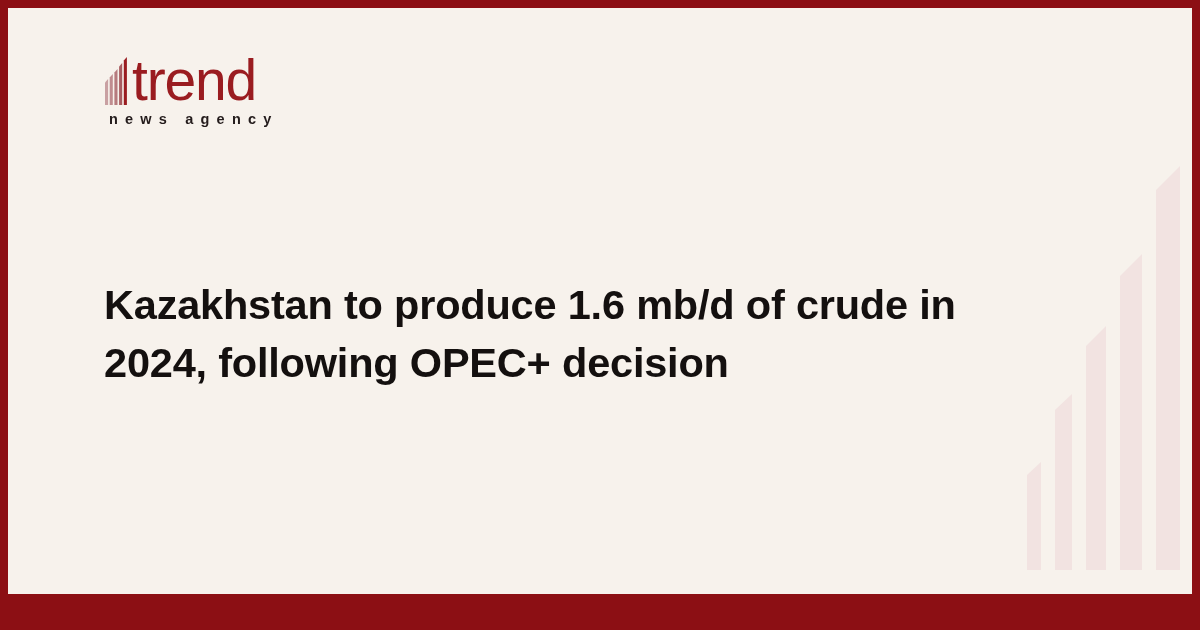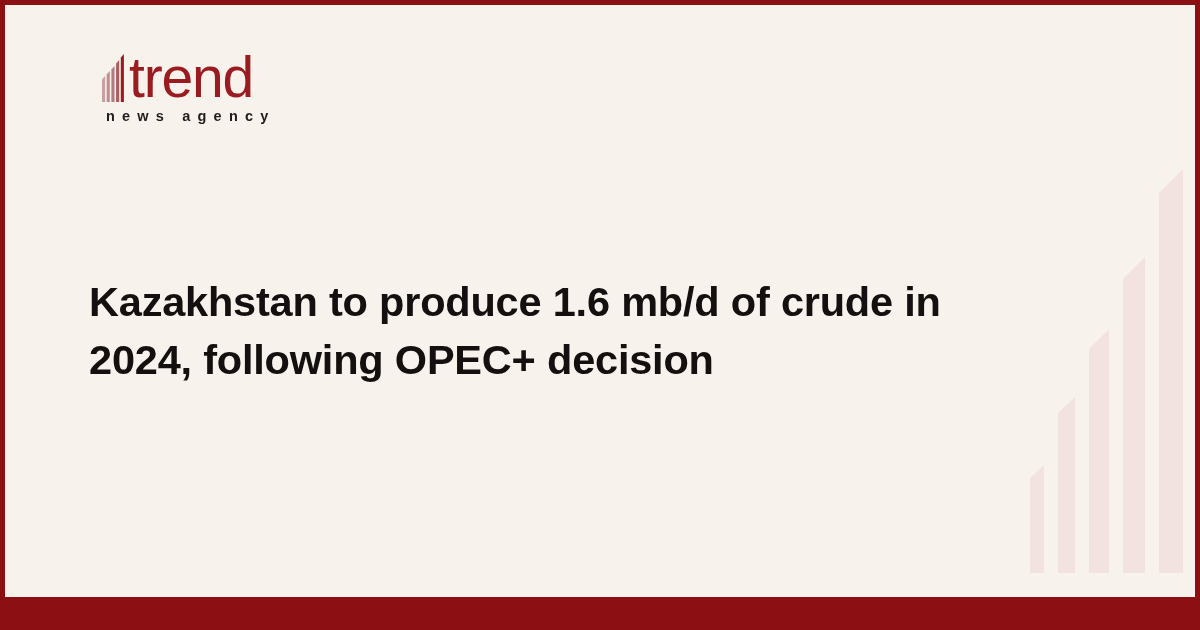--- a/index.html
+++ b/index.html
@@ -13,21 +13,21 @@
     font-family: "Liberation Sans", sans-serif;
     background: #8C0F14;
   }
 
   
   #share-card {
     position: relative;
     width: 1200px;
     height: 602px;
     box-sizing: border-box;
-    border: 5px solid #4d7c0f;
+    border: 8px solid #4d7c0f;
     background: #F7F2EC;
     overflow: hidden;
   }
 
   
   #watermark-bars {
     position: absolute;
     right: 11px;
     bottom: 24px;
     width: 160px;
@@ -68,21 +68,21 @@
     font-size: 14.5px;
     font-weight: 700;
     letter-spacing: 7.2px;
     color: #241C1C;
     white-space: nowrap;
   }
 
   
   #headline {
     position: absolute;
-    left: 84px;
+    left: 96px;
     top: 268px;
     width: 910px;
     margin: 0;
     font-family: "Liberation Sans", sans-serif;
     font-size: 41.5px;
     line-height: 58px;
     font-weight: 700;
     letter-spacing: -0.2px;
     color: #14100F;
   }

